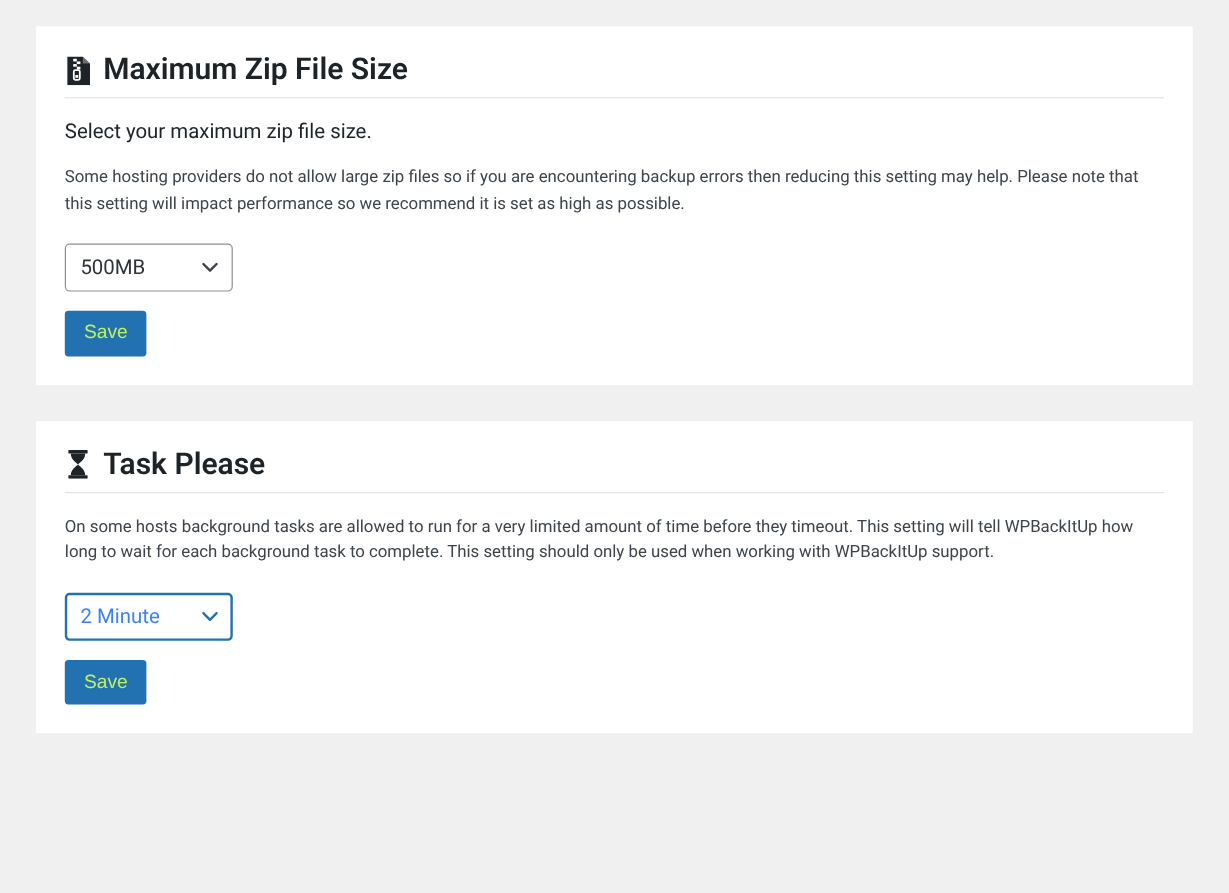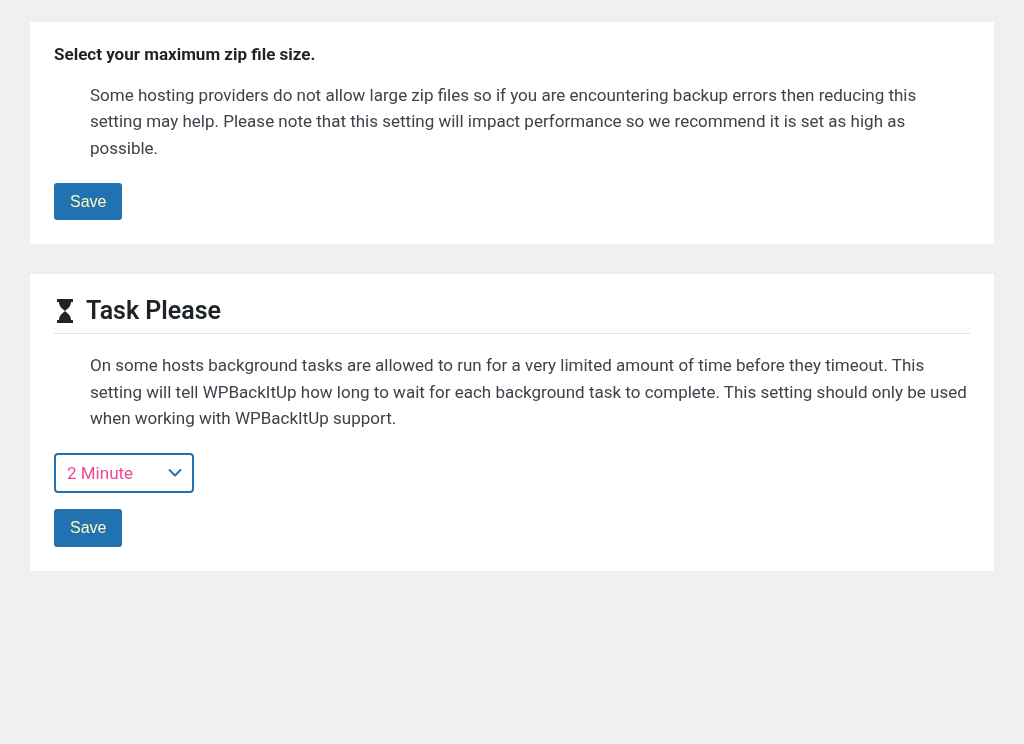--- a/index.html
+++ b/index.html
@@ -32,31 +32,30 @@
     }
     .icon-wrap {
       display: inline-flex;
       align-items: center;
       justify-content: center;
       width: 22px;
       height: 26px;
     }
     .subheading {
       font-size: 17px;
-      font-weight: 700;
+      font-weight: 400;
       color: #1d2327;
       margin-bottom: 18px;
     }
     .description {
-      font-size: 17px;
+      font-size: 14px;
       font-weight: 400;
       color: #3c434a;
       line-height: 1.55;
       margin-bottom: 22px;
-      margin-left: 36px;
     }
     .select-wrap {
       position: relative;
       display: inline-block;
       margin-bottom: 16px;
     }
     select.form-select {
       -webkit-appearance: none;
       -moz-appearance: none;
       appearance: none;
@@ -66,54 +65,79 @@
       background-color: #ffffff;
       border: 1.5px solid #8c8f94;
       border-radius: 4px;
       padding: 8px 42px 8px 12px;
       min-width: 140px;
       cursor: pointer;
       line-height: 1.3;
     }
     select.form-select.focused {
       border: 2px solid #2271b1;
-      color: #ec4899;
+      color: #3b82f6;
       padding: 7px 41px 7px 11px;
     }
     .select-wrap .chevron {
       position: absolute;
       right: 12px;
       top: 50%;
       transform: translateY(-50%);
       pointer-events: none;
       display: flex;
       align-items: center;
     }
     .select-wrap.focused .chevron svg path {
       stroke: #2271b1;
     }
     .btn-save {
       display: inline-block;
       background-color: #2271b1;
-      color: #fef9c3;
+      color: #bef264;
       font-size: 16px;
       font-weight: 400;
       border: none;
       border-radius: 3px;
       padding: 9px 16px;
       cursor: pointer;
       line-height: 1.2;
     }
   </style>
 </head>
 <body>
 
 <div class="card">
+  <h2 class="card-title">
+    <span class="icon-wrap">
+      <svg width="19" height="24" viewBox="0 0 19 24" fill="none">
+        <path d="M0 0 H13 L19 6 V24 H0 Z" fill="#1d2327"></path>
+        <path d="M13 0 V6 H19 Z" fill="#ffffff" opacity="0.35"></path>
+        <rect x="5" y="2" width="3" height="2.2" fill="#ffffff"></rect>
+        <rect x="8" y="4.2" width="3" height="2.2" fill="#ffffff"></rect>
+        <rect x="5" y="6.4" width="3" height="2.2" fill="#ffffff"></rect>
+        <rect x="8" y="8.6" width="3" height="2.2" fill="#ffffff"></rect>
+        <rect x="5.5" y="11.5" width="5" height="8" rx="1.2" fill="none" stroke="#ffffff" stroke-width="1.5"></rect>
+        <rect x="6.8" y="15.5" width="2.4" height="2.4" fill="#ffffff"></rect>
+      </svg>
+    </span>
+    <span>Maximum Zip File Size</span>
+  </h2>
   <p class="subheading">Select your maximum zip file size.</p>
   <p class="description">Some hosting providers do not allow large zip files so if you are encountering backup errors then reducing this setting may help. Please note that this setting will impact performance so we recommend it is set as high as possible.</p>
+  <div class="select-wrap">
+    <select class="form-select">
+      <option>500MB</option>
+    </select>
+    <span class="chevron">
+      <svg width="14" height="9" viewBox="0 0 14 9">
+          <path d="M1.5 1.5 L7 7 L12.5 1.5" stroke="#3c434a" stroke-width="2" fill="none" stroke-linecap="round" stroke-linejoin="round"></path>
+        </svg>
+    </span>
+  </div>
   <div>
     <button class="btn-save">Save</button>
   </div>
 </div>
 
 <div class="card">
   <h2 class="card-title">
     <span class="icon-wrap">
       <svg width="18" height="24" viewBox="0 0 18 24" fill="#1d2327">
         <rect x="1" y="0" width="16" height="3" rx="0.5"></rect>

